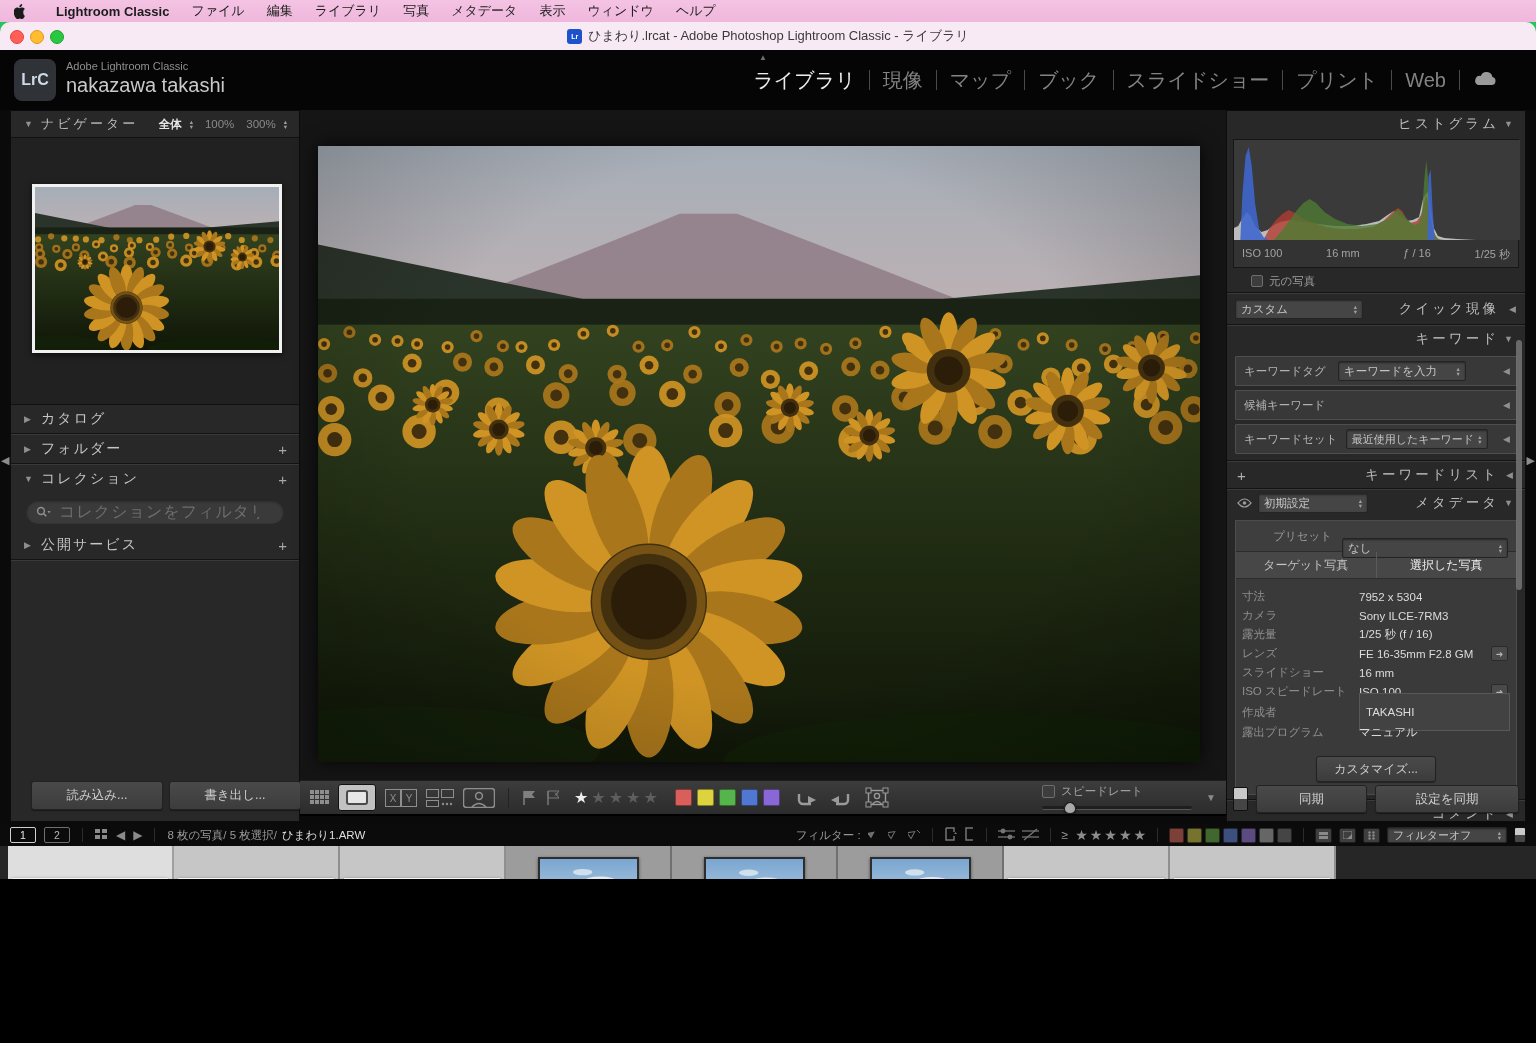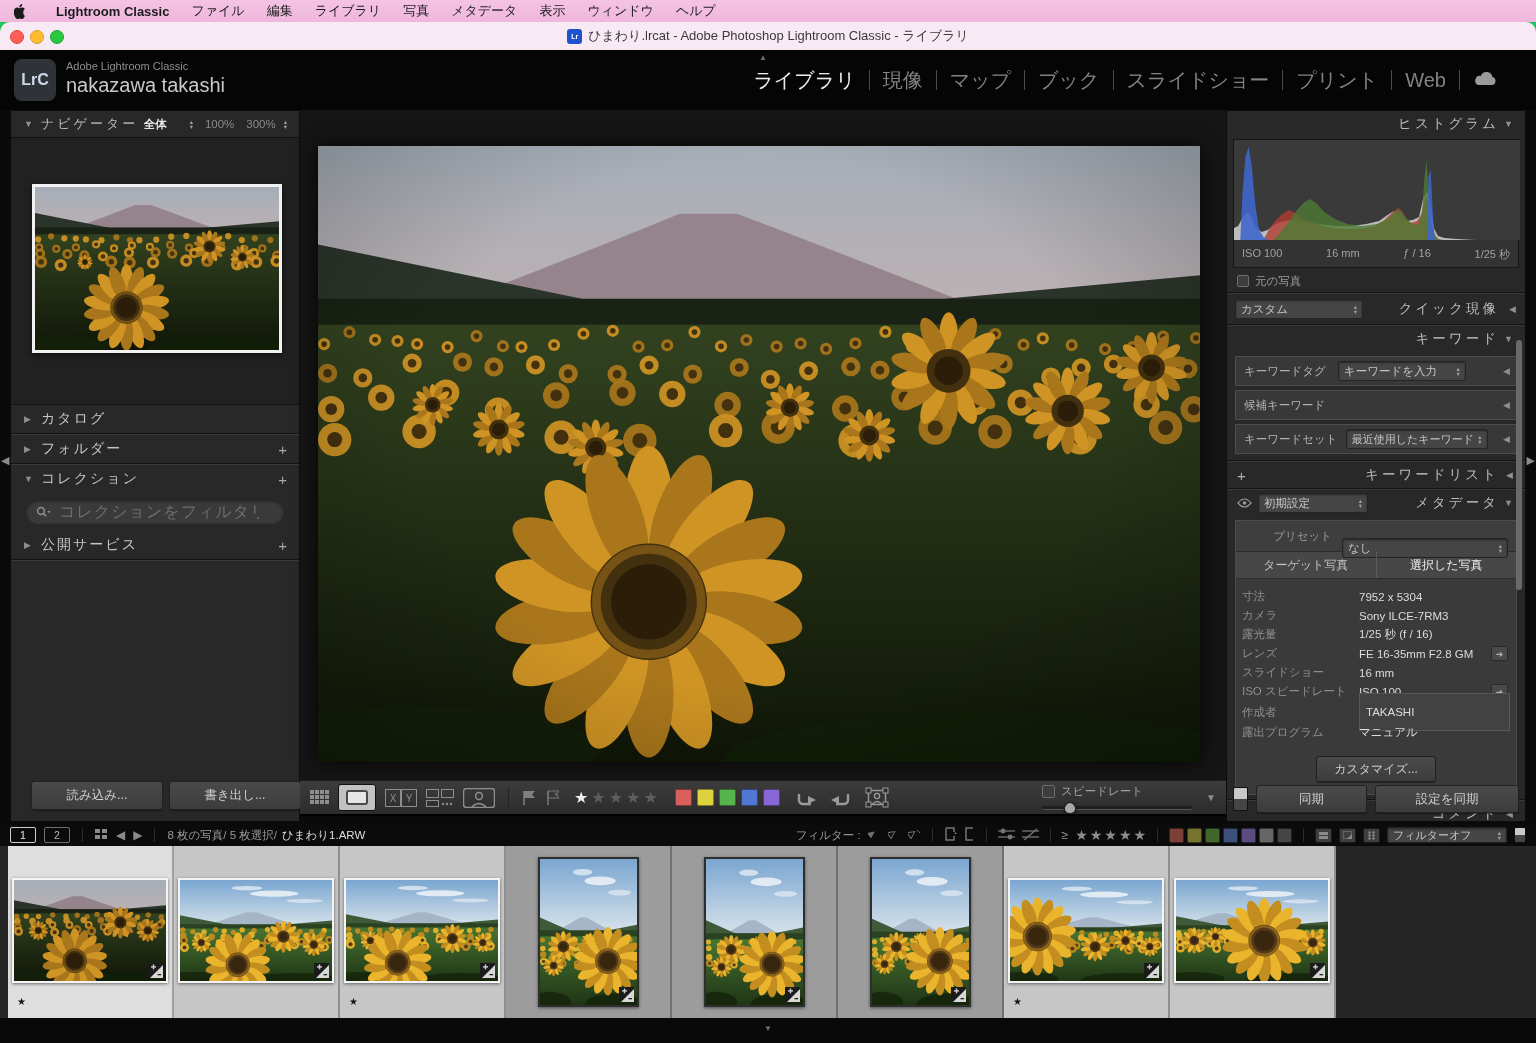--- a/index.html
+++ b/index.html
@@ -1,17 +1,17 @@
 <!DOCTYPE html>
 <html><head>
 <meta charset="utf-8">
 <style>
   html,body{margin:0;padding:0;background:#000;}
   body{font-family:"Liberation Sans","DejaVu Sans",sans-serif;-webkit-font-smoothing:antialiased;}
-  #screen{position:relative;width:1536px;height:1043px;overflow:hidden;background:#22c55e;}
+  #screen{position:relative;width:1536px;height:879px;overflow:hidden;background:#22c55e;}
   .abs{position:absolute;}
   
   #menubar{position:absolute;left:0;top:0;width:1536px;height:22px;background:linear-gradient(#f4c3e3,#efb7dc);display:flex;align-items:center;gap:0;color:#1b1b1b;font-size:13px;}
   #menubar .apple{margin:0 18px 0 14px;display:flex;align-items:center;}
   #menubar .mi{padding:0 11px;white-space:nowrap;}
   #menubar .mi.bold{font-weight:bold;}
   
   #titlebar{position:absolute;left:0;top:22px;width:1536px;height:28px;background:#f8eaf4;border-radius:10px 10px 0 0;border-bottom:7px solid #14532d;}
   .tl{position:absolute;top:8px;width:12px;height:12px;border-radius:50%;}
   .tl.r{left:10px;background:#ff5f57;border:0.5px solid #e0443e;}
@@ -68,21 +68,21 @@
   .slider{position:relative;width:150px;height:10px;}
   .slider .track{position:absolute;left:0;right:0;top:4px;height:3px;background:#1e1e1e;border-bottom:1px solid #555;border-radius:2px;}
   .slider .thumb{position:absolute;left:22px;top:0;width:10px;height:10px;background:#a9a9a9;border-radius:50% 50% 50% 50%/60% 60% 40% 40%;border:1px solid #1a1a1a;}
   
   #right-panel{left:1226px;top:60px;width:300px;height:712px;}
   .rhead{position:relative;display:flex;align-items:center;justify-content:flex-end;height:26px;font-size:13.5px;color:#bdbdbd;letter-spacing:3px;padding-right:26px;}
   .rhead .tri{position:absolute;right:9px;}
   .rhead .lead{position:absolute;left:10px;display:flex;align-items:center;gap:6px;letter-spacing:0;}
   #hist-box{margin:2px 6px;background:#333;border:1px solid #161616;}
   #hist-info{display:flex;justify-content:space-between;padding:3px 8px 5px;font-size:11px;color:#a2a2a2;}
-  .chkrow{display:flex;align-items:center;gap:6px;height:22px;padding:0 10px;font-size:11.5px;color:#9c9c9c;}
+  .chkrow{display:flex;align-items:center;gap:6px;height:22px;padding:0 24px;font-size:11.5px;color:#9c9c9c;}
   .qd-row{display:flex;align-items:center;height:30px;padding:0 8px;position:relative;}
   .qd-row .title{position:absolute;right:26px;font-size:13.5px;color:#bdbdbd;letter-spacing:3px;}
   .qd-row .tri{position:absolute;right:9px;}
   .kwbox{margin:4px 8px;border:1px solid #4e4e4e;background:#383838;border-radius:1px;display:flex;align-items:center;padding:0 8px;height:28px;position:relative;font-size:11.5px;color:#b5b5b5;}
   .kwbox .tri{position:absolute;right:6px;}
   .meta-box{margin:4px 8px;border:1px solid #4c4c4c;background:#3a3a3a;}
   .meta-row{display:flex;align-items:center;height:30px;padding:0 8px;border-bottom:1px solid #2c2c2c;background:#3e3e3e;}
   .meta-row .plabel{width:88px;text-align:right;padding-right:10px;font-size:11.5px;color:#9a9a9a;}
   .target-bar{display:flex;align-items:stretch;height:26px;background:#474747;border-bottom:1px solid #2c2c2c;font-size:12px;font-family:Liberation Mono, monospace;}
   .target-bar>div{flex:1;display:flex;align-items:center;justify-content:center;}
@@ -181,21 +181,21 @@
         </span>
       </div>
       <span class="collapse abs" style="left:759px;top:3px;">▲</span>
     </div>
 
     <div id="left-panel" class="panel">
       <div class="phead" style="padding-left:30px;position:relative;">
         <span class="tri abs" style="left:13px;">▼</span>
         <span>ナビゲーター</span>
         <span style="margin-left:auto;display:flex;align-items:center;gap:12px;padding-right:12px;letter-spacing:0;font-size:11.5px;">
-          <span style="color:#e6e6e6;font-weight:bold;display:flex;align-items:center;gap:18px;">
+          <span style="color:#e6e6e6;font-weight:bold;display:flex;align-items:center;gap:3px;">
               <span>全体</span>
               <span class="st">
                 <span>▴</span>
                 <span>▾</span>
               </span>
             </span>
           <span style="color:#8a8a8a;">100%</span>
           <span style="color:#8a8a8a;display:flex;align-items:center;gap:3px;">
               <span>300%</span>
               <span class="st">

